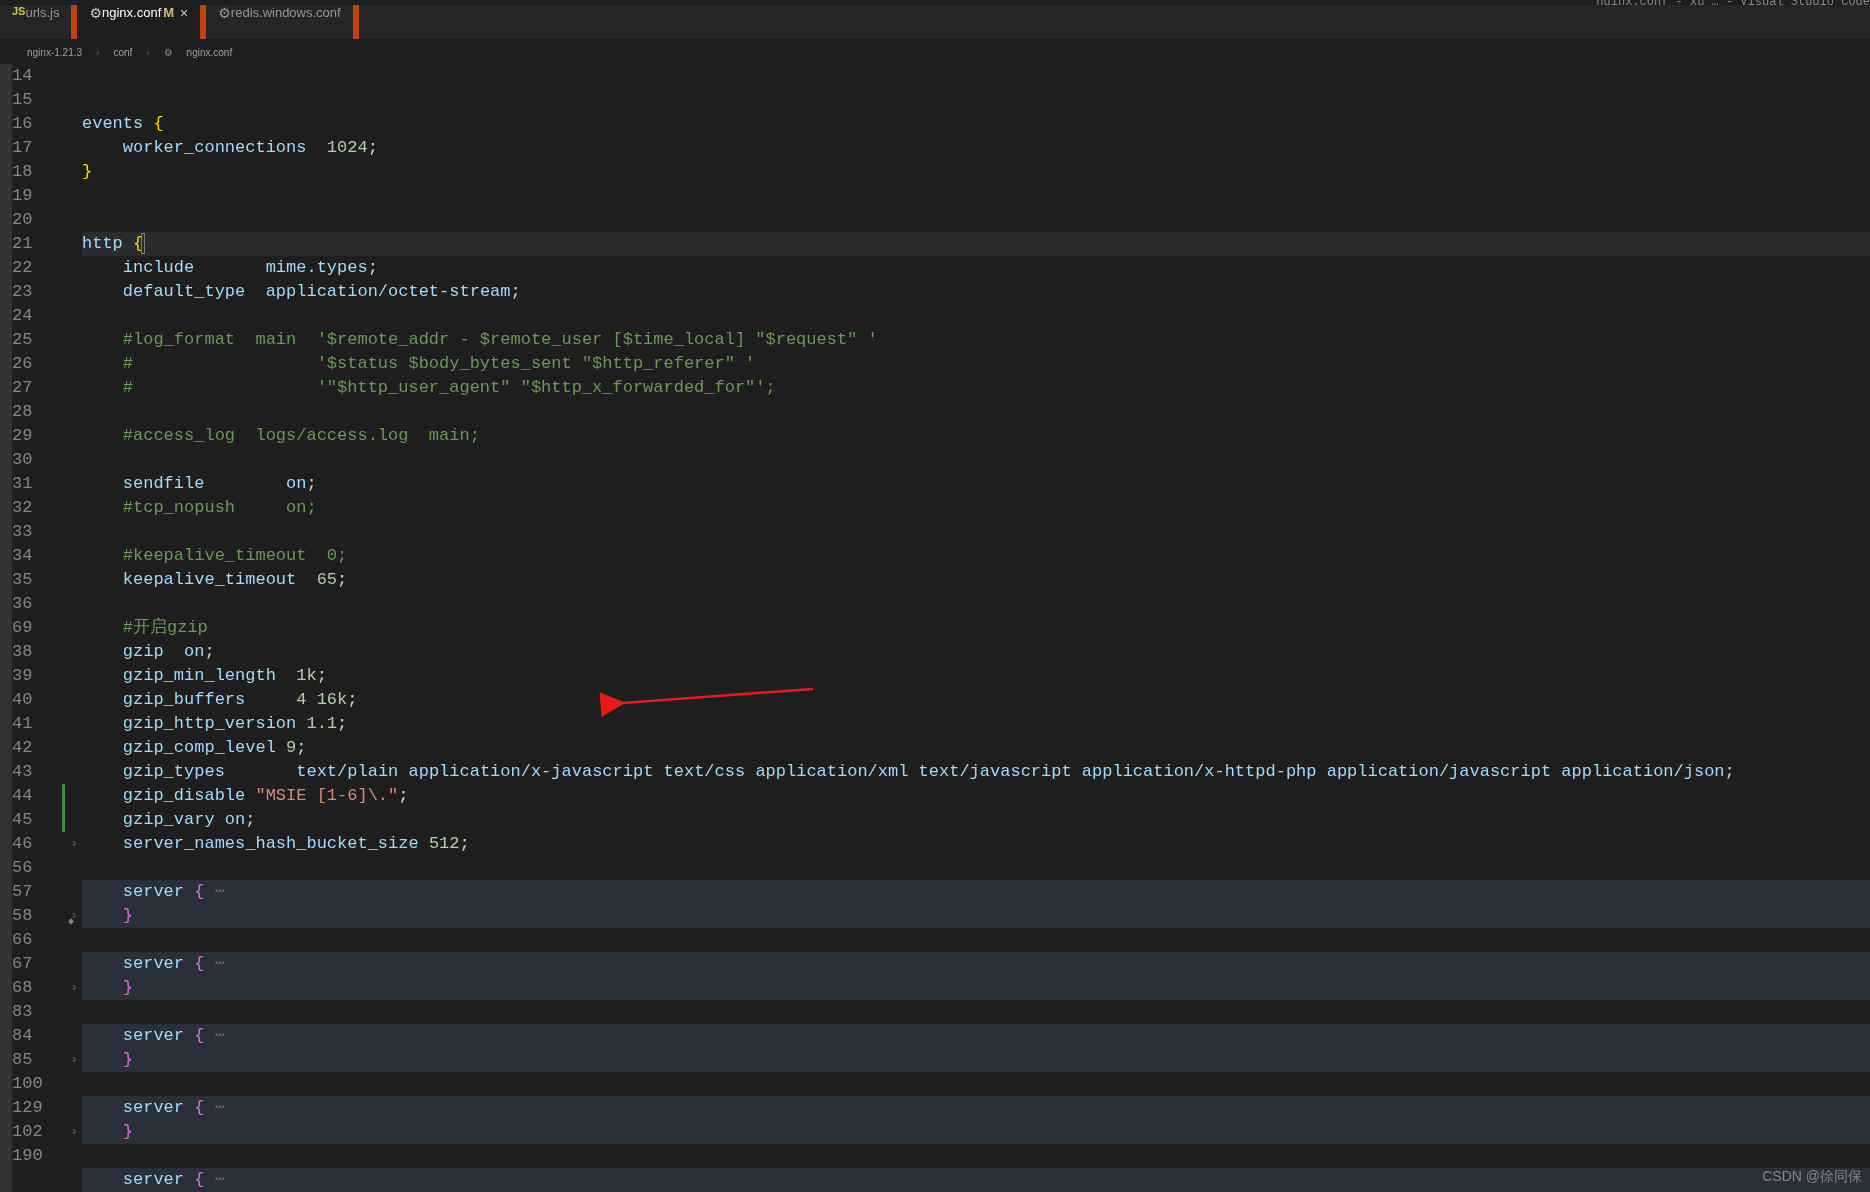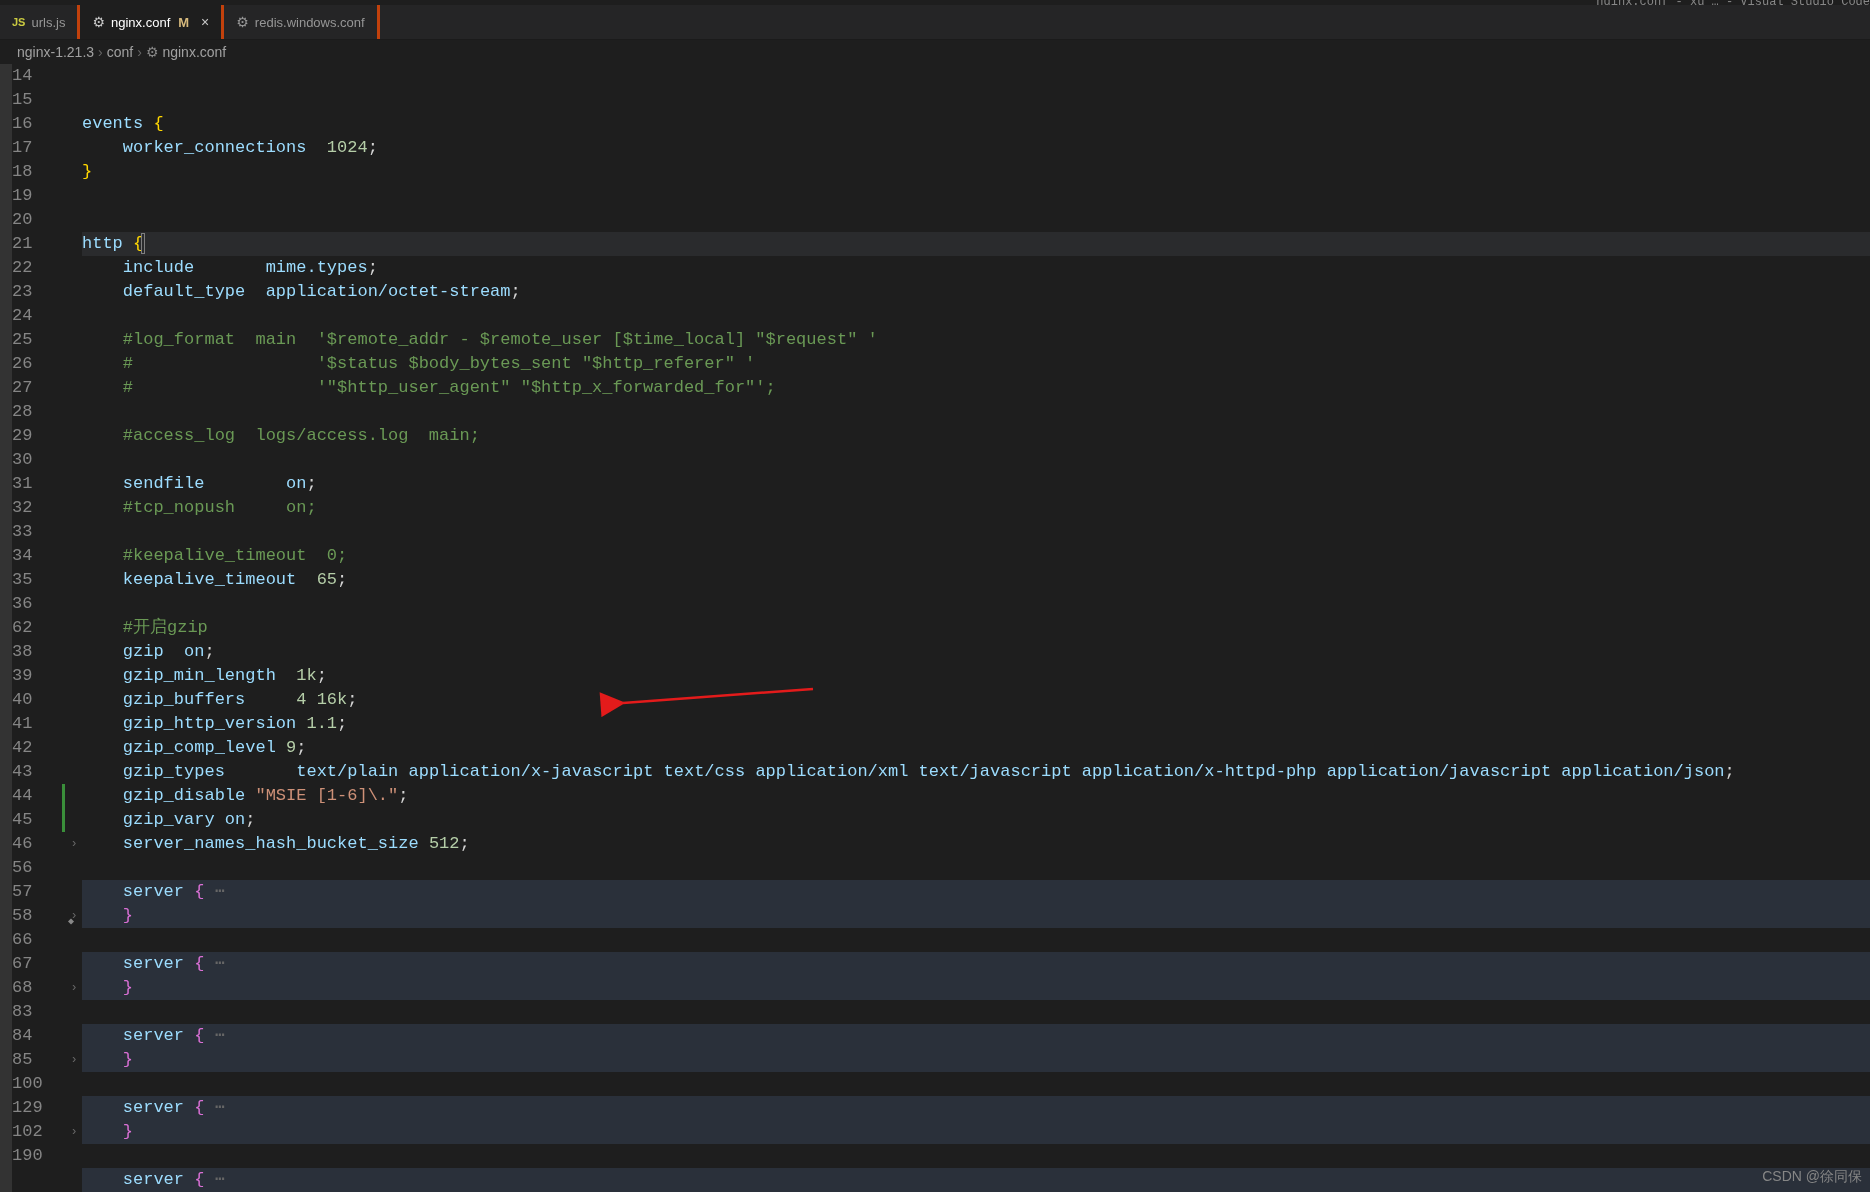--- a/index.html
+++ b/index.html
@@ -1,26 +1,26 @@
 <!DOCTYPE html>
 <html><head>
 <meta charset="utf-8">
 <style>
 *{box-sizing:border-box;margin:0;padding:0}
 html,body{width:1870px;height:1192px;background:#1e1e1e;color:#d4d4d4;font-family:Consolas,'Courier New',monospace;font-size:17px;overflow:hidden}
 .title-bar{height:5px;background:#1e1e1e;text-align:right;font-size:12px;line-height:5px;color:#888;overflow:hidden}
 .tabs{height:35px;background:#252526;display:flex;align-items:stretch;border-bottom:1px solid #1b1b1b}
-.tab{display:flex;align-items:center;gap:6px;padding:0 12px;font-size:13px;color:#969696;cursor:pointer;border-right:3px solid #c2410c;font-family:'Segoe UI',sans-serif}
+.tab{display:flex;gap:0;padding:0 12px;font-size:13px;color:#969696;cursor:pointer;border-right:6px solid #c2410c;font-family:'Segoe UI',sans-serif}
 .tab.active{background:#1e1e1e;color:#fff}
 .tab .gear{color:#969696;font-size:14px}
 .tab.active .gear{color:#c8c8c8}
 .tab .js{color:#cbcb41;font-size:11px;font-weight:700}
 .tab .mod{color:#d7ba7d;font-weight:700;margin-left:2px}
 .tab .close{margin-left:6px;color:#c8c8c8;font-size:14px}
-.breadcrumbs{height:24px;background:#1e1e1e;display:flex;align-items:center;gap:4px;padding-left:17px;font-size:14px;color:#a0a0a0;font-family:'Segoe UI',sans-serif}
+.breadcrumbs{height:24px;background:#1e1e1e;display:flex;align-items:center;gap:14px;padding-left:27px;font-size:10px;color:#a0a0a0;font-family:'Segoe UI',sans-serif}
 .breadcrumbs .sep{color:#666}
 .editor{display:flex;height:calc(100% - 64px)}
 .activity{width:12px;background:#333333}
 .gutter{width:54px;padding-right:14px;color:#858585;background:#1e1e1e;line-height:24px;user-select:none;position:relative}
 .gutter .gmod{position:absolute;right:1px;width:3px;height:24px;background:#3a8f3a}
 .foldcol{width:16px;background:#1e1e1e;line-height:24px;color:#686868;font-size:12px;text-align:center;position:relative}
 .foldcol .mark{position:absolute;left:2px;font-size:10px;color:#888}
 .code{flex:1;line-height:24px;white-space:pre;position:relative;background:#1e1e1e}
 .ln{height:24px}
 .hl{background:#2a2b2d}
@@ -89,21 +89,21 @@
       <div class="ln">27</div>
       <div class="ln">28</div>
       <div class="ln">29</div>
       <div class="ln">30</div>
       <div class="ln">31</div>
       <div class="ln">32</div>
       <div class="ln">33</div>
       <div class="ln">34</div>
       <div class="ln">35</div>
       <div class="ln">36</div>
-      <div class="ln">62</div>
+      <div class="ln">69</div>
       <div class="ln">38</div>
       <div class="ln">39</div>
       <div class="ln">40</div>
       <div class="ln">41</div>
       <div class="ln">42</div>
       <div class="ln">43</div>
       <div class="gmod" style="top: 720px;"></div>
       <div class="ln">44</div>
       <div class="gmod" style="top: 744px;"></div>
       <div class="ln">45</div>

